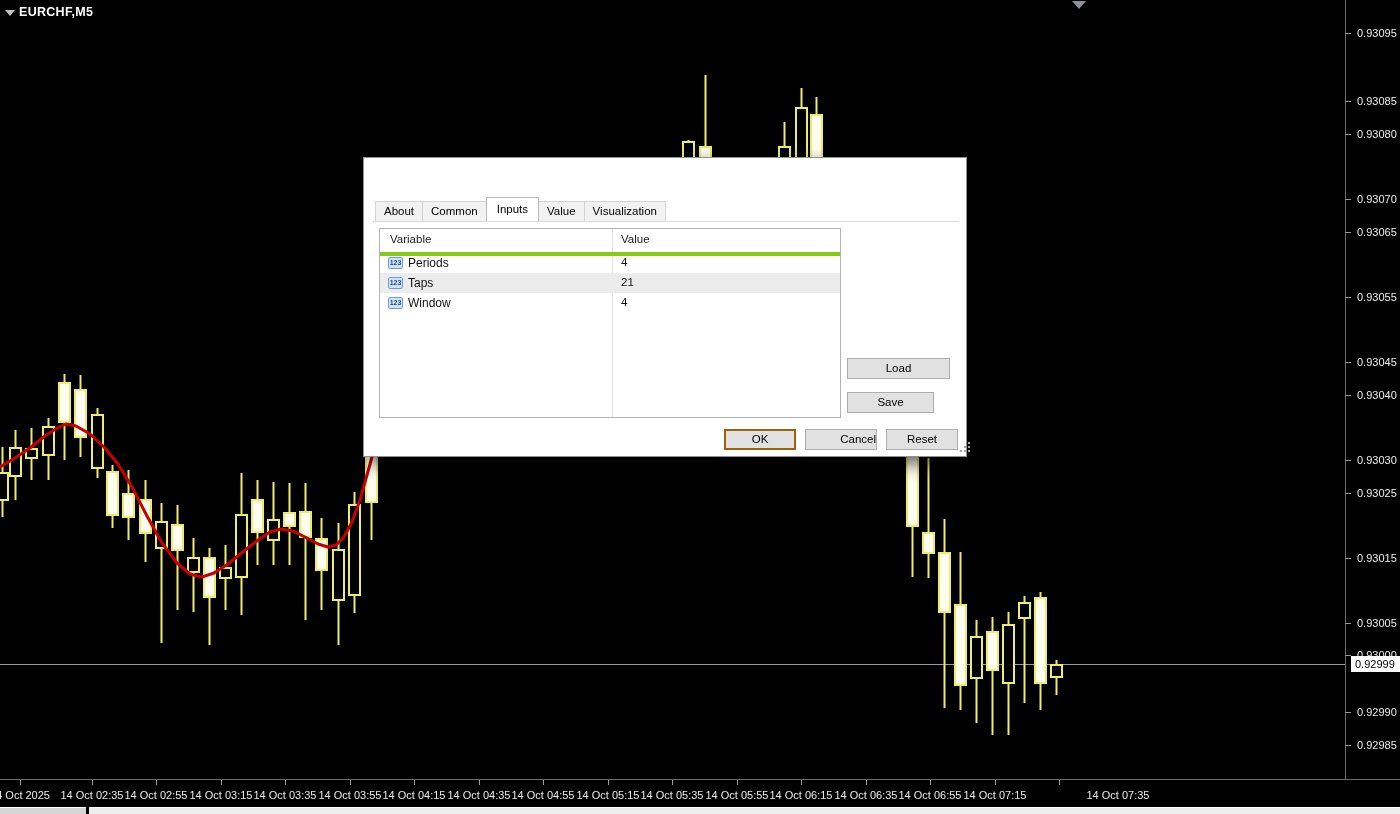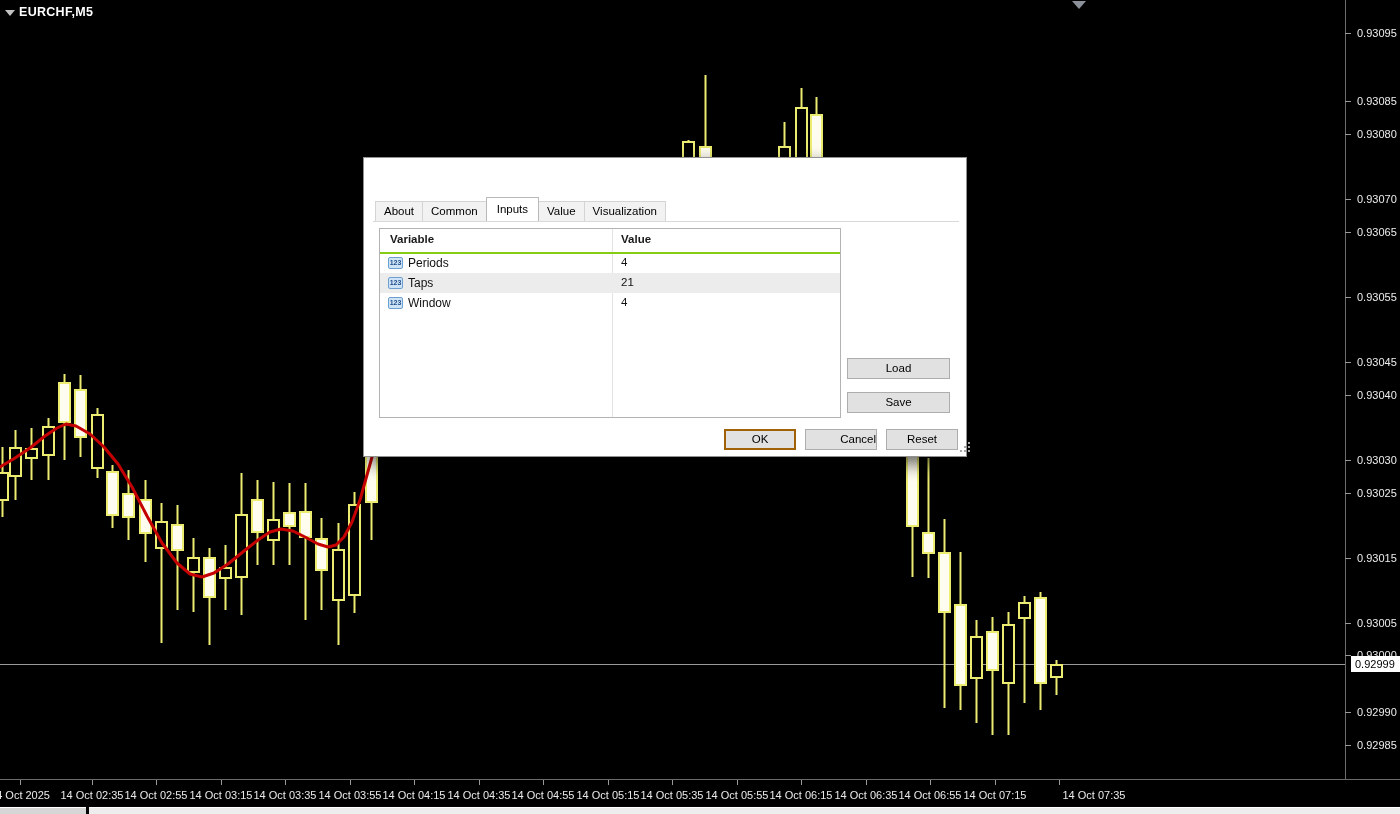--- a/index.html
+++ b/index.html
@@ -52,35 +52,35 @@
   .tab{display:inline-block;vertical-align:bottom;height:19px;line-height:19px;padding:0 8px;
        background:#f2f2f2;border:1px solid #d4d4d4;border-bottom:none;font-size:11.5px;
        margin-right:-1px;position:relative;}
   .tab.active{background:#ffffff;height:23px;line-height:22px;margin-top:-3px;padding:0 10px;
               border-color:#b9b9b9;z-index:3;}
   #tab-line{position:absolute;left:9px;top:63px;width:586px;border-top:1px solid #d9d9d9;}
 
   #param-table{position:absolute;left:15px;top:70px;width:462px;height:190px;background:#fff;
                border:1px solid #b3b3b3;box-sizing:border-box;}
   #col-divider{position:absolute;left:232px;top:0;bottom:0;width:1px;background:#e3e3e3;}
-  .tbl-header{position:absolute;left:0;top:0;right:0;height:23px;border-bottom:2px solid #84cc16;font-weight:bold;}
+  .tbl-header{position:absolute;left:0;top:0;right:0;height:23px;border-bottom:4px solid #84cc16;}
   .th{position:absolute;top:4px;font-size:11.5px;color:#1a1a1a;}
   .th.c0{left:10px;} .th.c1{left:241px;}
   .trow{position:absolute;left:0;right:0;height:20px;}
   .trow.sel{background:#ececec;}
   .cell-var{position:absolute;left:28px;top:3px;font-size:12px;color:#111;}
   .cell-val{position:absolute;left:241px;top:3px;font-size:11.5px;color:#111;}
   .num-icon{position:absolute;left:8px;top:4px;width:15px;height:12px;background:#cfe3f7;
             border:1px solid #6d9fd0;border-radius:2px;box-sizing:border-box;
             color:#1f4e8c;font-size:7px;font-weight:700;text-align:center;line-height:10px;}
 
   .btn{position:absolute;height:21px;background:#e1e1e1;border:1px solid #adadad;
        box-sizing:border-box;font-size:11.5px;text-align:center;line-height:18px;color:#000;}
   #btn-load{left:483px;top:200px;width:103px;}
-  #btn-save{left:483px;top:234px;width:103px;}
+  #btn-save{left:483px;top:234px;width:87px;}
   #btn-ok{left:360px;top:271px;width:72px;border:2px solid #a16207;line-height:16px;}
   #btn-cancel{left:441px;top:271px;width:72px;text-align:right;}
   #btn-reset{left:522px;top:271px;width:72px;}
   #grip{position:absolute;right:4px;bottom:4px;width:2px;height:2px;background:#a6a6a6;
         box-shadow:8px -8px 0 #a6a6a6,4px -4px 0 #a6a6a6,8px -4px 0 #a6a6a6,
                    0 0 0 #a6a6a6,4px 0 0 #a6a6a6,8px 0 0 #a6a6a6;}
 </style>
 </head>
 <body>
 
@@ -311,21 +311,21 @@
     <div class="t-lbl" style="left: 737px;">14 Oct 05:55</div>
     <div class="t-tick" style="left: 801px;"></div>
     <div class="t-lbl" style="left: 801px;">14 Oct 06:15</div>
     <div class="t-tick" style="left: 866px;"></div>
     <div class="t-lbl" style="left: 866px;">14 Oct 06:35</div>
     <div class="t-tick" style="left: 930px;"></div>
     <div class="t-lbl" style="left: 930px;">14 Oct 06:55</div>
     <div class="t-tick" style="left: 995px;"></div>
     <div class="t-lbl" style="left: 995px;">14 Oct 07:15</div>
     <div class="t-tick" style="left: 1059px;"></div>
-    <div class="t-lbl" style="left: 1094px;">14 Oct 07:35</div>
+    <div class="t-lbl" style="left: 1118px;">14 Oct 07:35</div>
   </div>
 
 <div id="h-scrollbar">
   <div id="h-thumb"></div>
   <div id="h-track"></div>
 </div>
 
 <div id="dialog">
 
   <div id="tab-bar"><div class="tab">About</div><div class="tab">Common</div><div class="tab active">Inputs</div><div class="tab">Value</div><div class="tab">Visualization</div></div>

